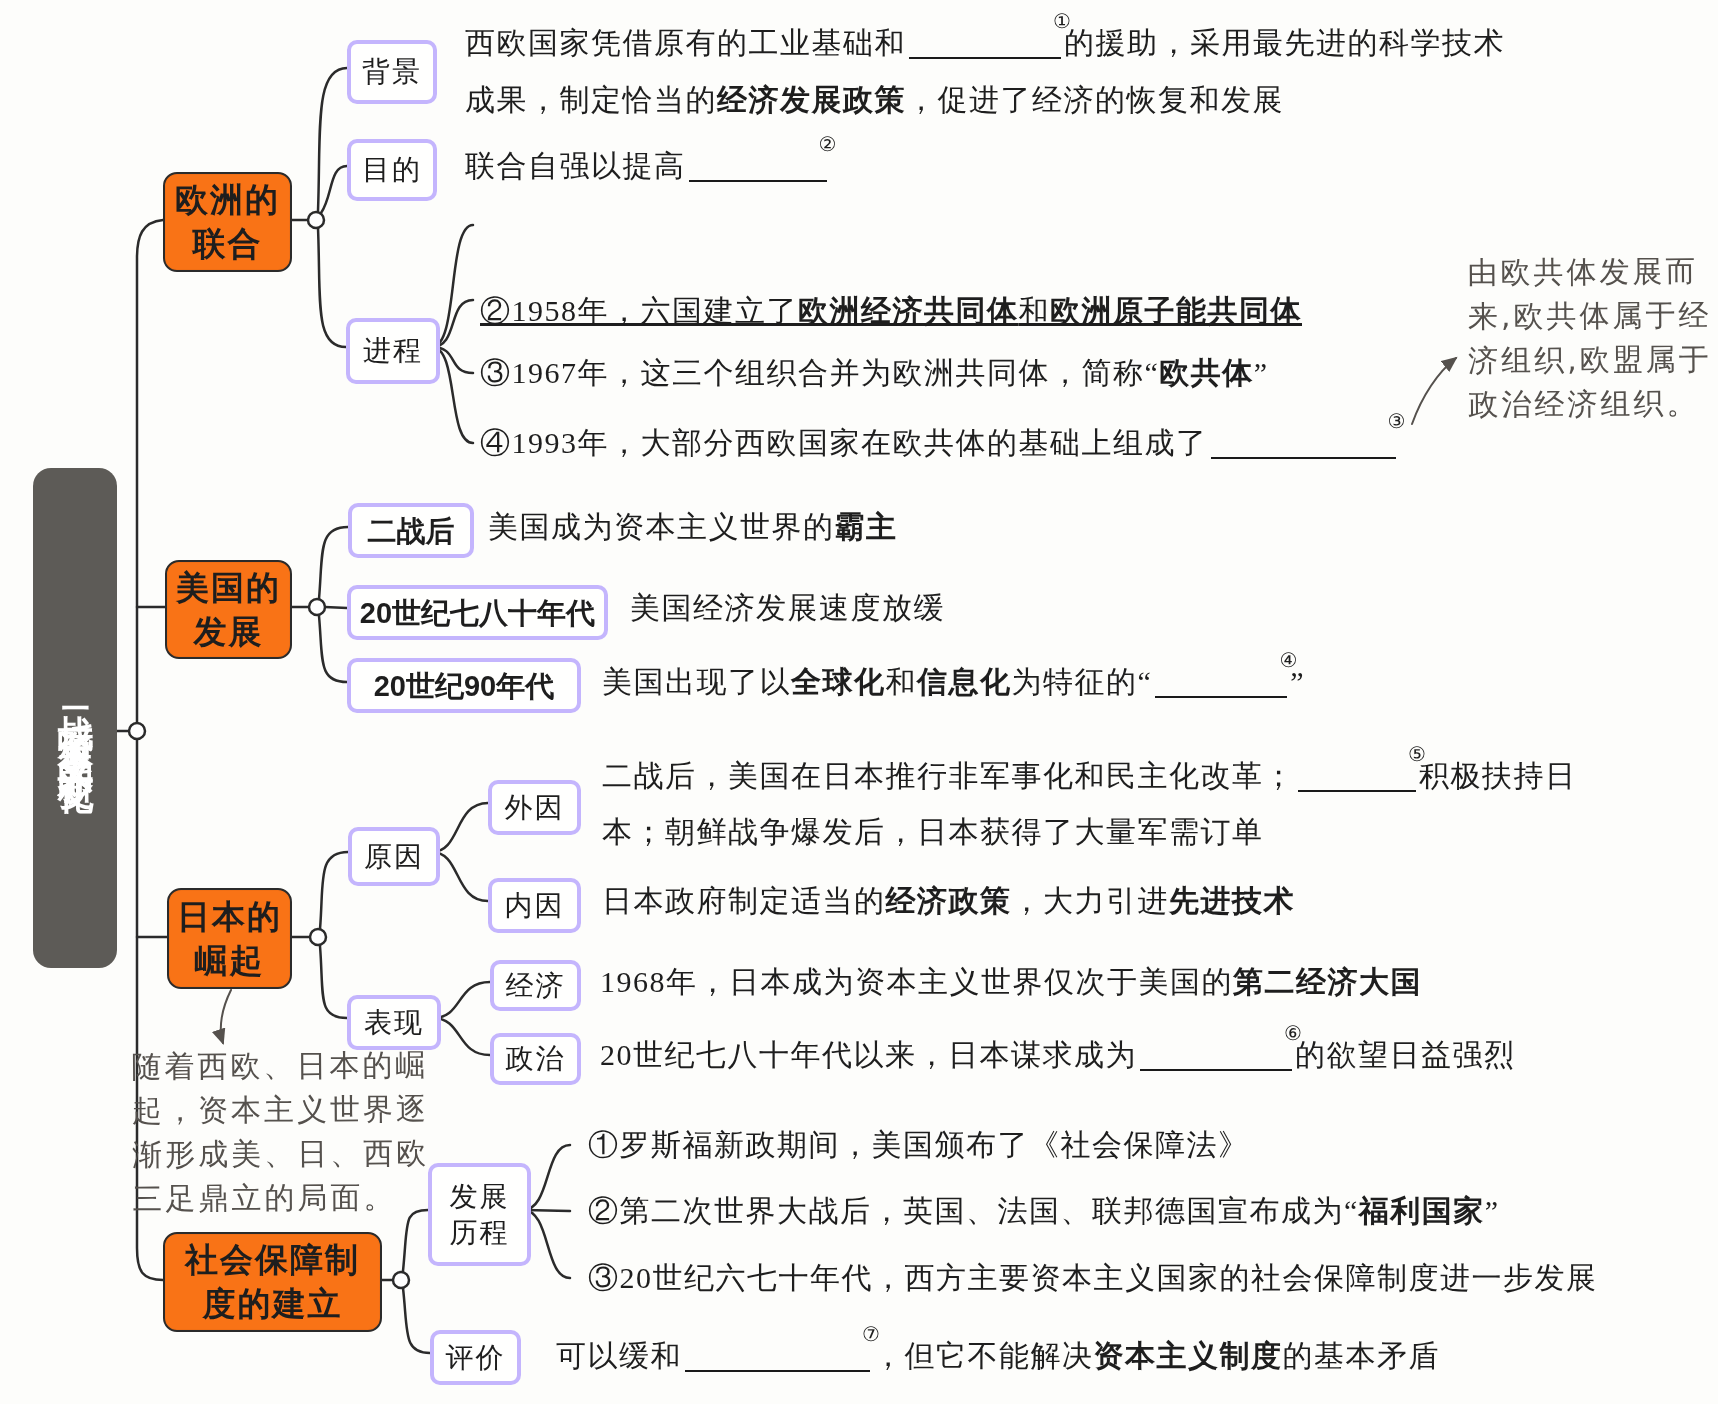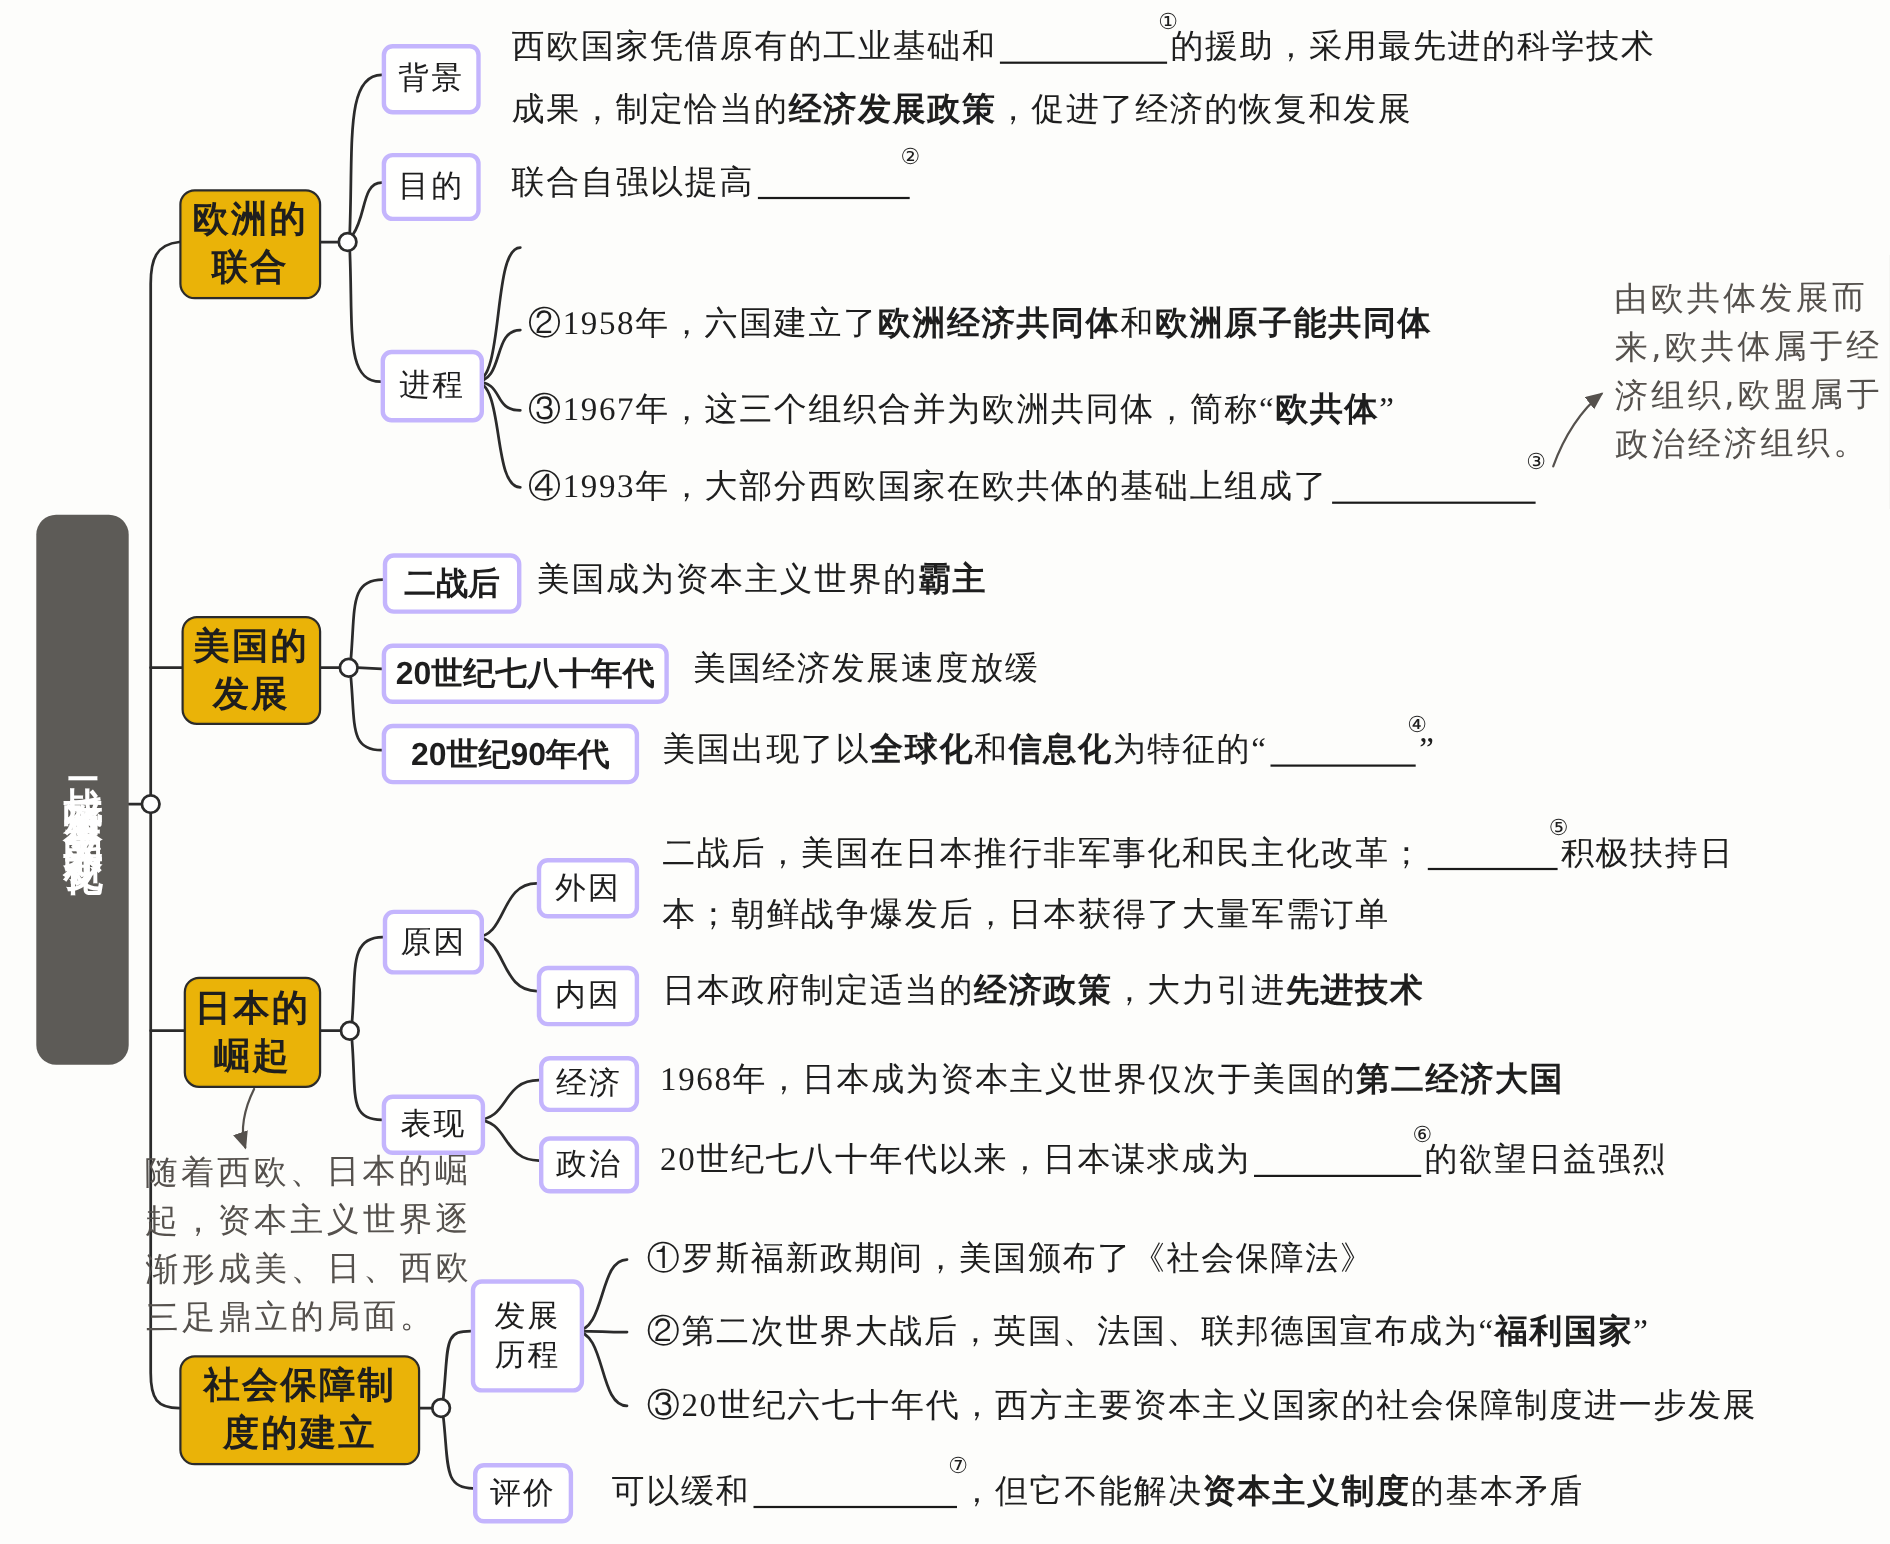--- a/index.html
+++ b/index.html
@@ -15,21 +15,21 @@
   .vtitle{
     left:33px;top:468px;width:84px;height:500px;
     background:#5d5b57;border-radius:18px;
     display:flex;align-items:center;justify-content:center;
     writing-mode:vertical-rl;text-orientation:upright;
     color:#fff;font-size:36px;font-weight:bold;letter-spacing:7px;
     font-family:"Liberation Sans","DejaVu Sans",sans-serif;
   }
   
   .mainbox{
-    background:#eab308;border:2.5px solid #2b2b2b;border-radius:14px;
+    background:#f97316;border:2.5px solid #2b2b2b;border-radius:14px;
     display:flex;flex-direction:column;align-items:center;justify-content:center;
     font-size:33px;font-weight:600;line-height:44px;letter-spacing:2px;
     box-shadow:0 0 0 1px rgba(0,0,0,0.03) inset;
   }
   
   .label{
     background:#fffffe;border:4px solid #c4b5fd;border-radius:10px;
     display:flex;flex-direction:column;align-items:center;justify-content:center;
     font-size:28px;line-height:36px;letter-spacing:2px;white-space:nowrap;
   }
@@ -122,21 +122,21 @@
   </div>
 
   <div class="abs label" style="left:347px;top:40px;width:82px;height:56px;">背景</div>
   <div class="abs t" style="left:465px;top:82px;"><span>成果，制定恰当的</span><span class="b">经济发展政策</span><span>，促进了经济的恢复和发展</span></div>
   <div class="abs t" style="left:465px;top:25px;"><span>西欧国家凭借原有的工业基础和</span><span class="blank" style="width: 152px;"><span class="sup">①</span></span><span>的援助，采用最先进的科学技术</span></div>
 
   <div class="abs label" style="left:347px;top:139px;width:82px;height:54px;">目的</div>
   <div class="abs t" style="left:465px;top:148px;text-align:right;"><span>联合自强以提高</span><span class="blank" style="width: 138px;"><span class="sup">②</span></span></div>
 
   <div class="abs label" style="left:346px;top:318px;width:86px;height:58px;">进程</div>
-  <div class="abs t" style="left:480px;top:277px;"><span>②1958年，六国建立了</span><span class="b">欧洲经济共同体</span><span>和</span><span class="b">欧洲原子能共同体</span></div>
+  <div class="abs t" style="left:480px;top:293px;text-decoration:underline;"><span>②1958年，六国建立了</span><span class="b">欧洲经济共同体</span><span>和</span><span class="b">欧洲原子能共同体</span></div>
   <div class="abs t" style="left:480px;top:355px;"><span>③1967年，这三个组织合并为欧洲共同体，简称“</span><span class="b">欧共体</span><span>”</span></div>
   <div class="abs t" style="left:480px;top:425px;"><span>④1993年，大部分西欧国家在欧共体的基础上组成了</span><span class="blank" style="width: 185px;"><span class="sup">③</span></span></div>
 
   <div class="abs hand" style="left:1468px;top:250px;">
     <div>由欧共体发展而</div>
     <div>来,欧共体属于经</div>
     <div>济组织,欧盟属于</div>
     <div>政治经济组织。</div>
   </div>
 

